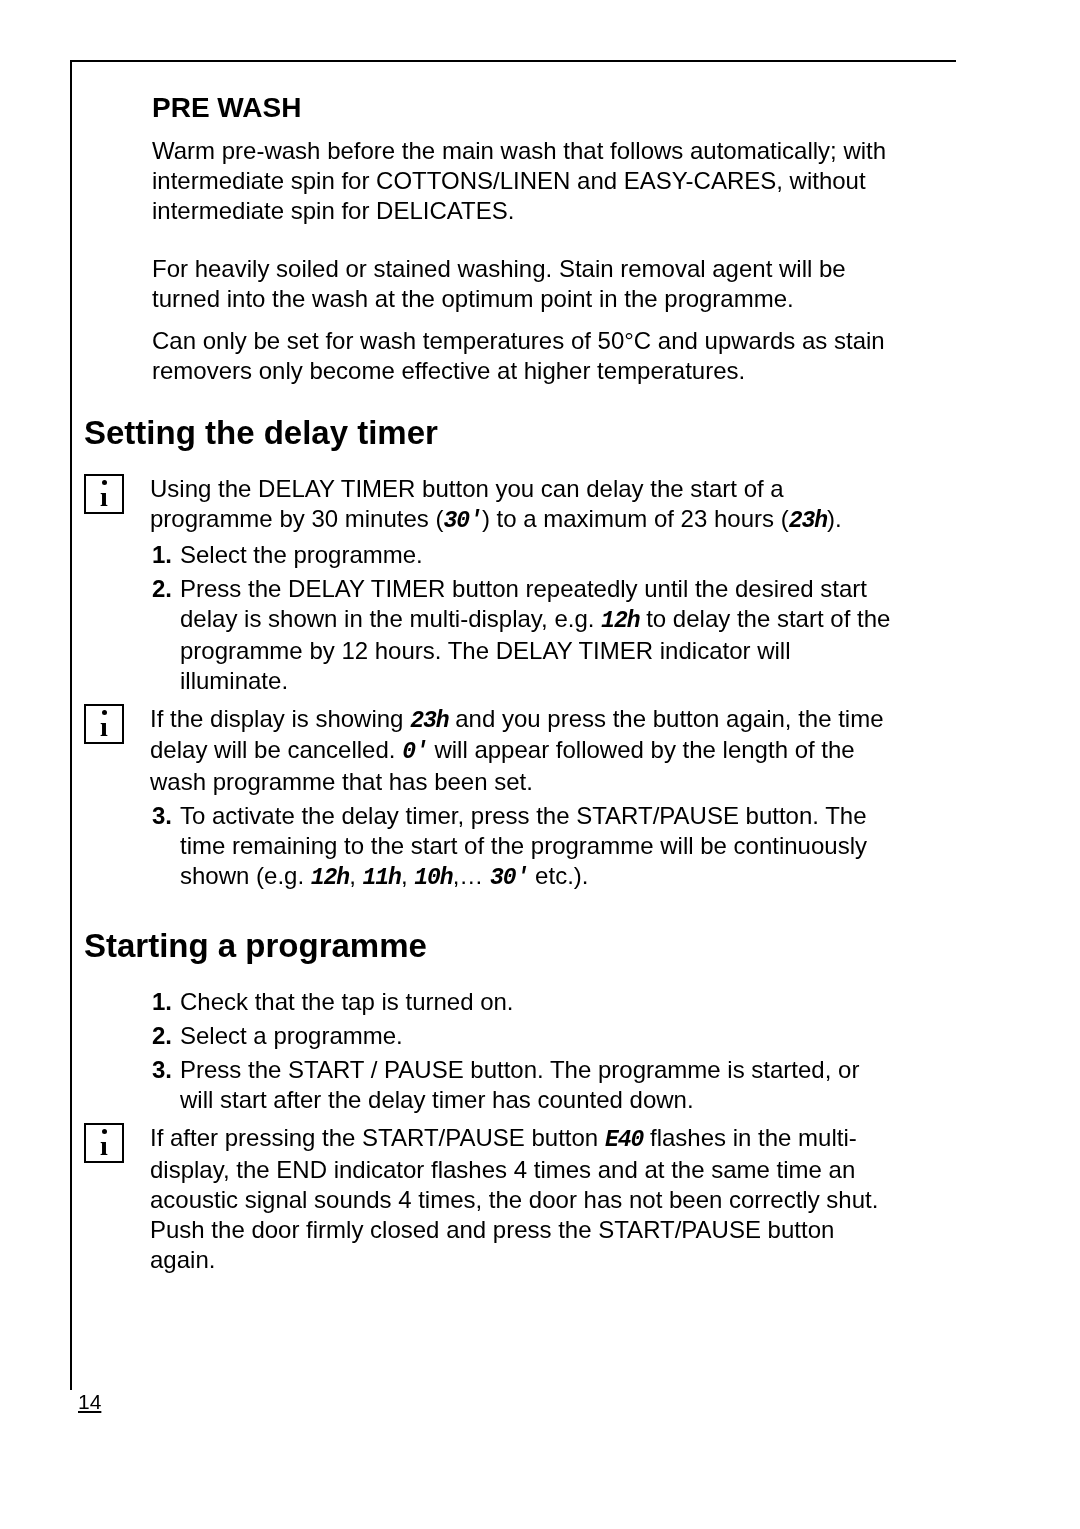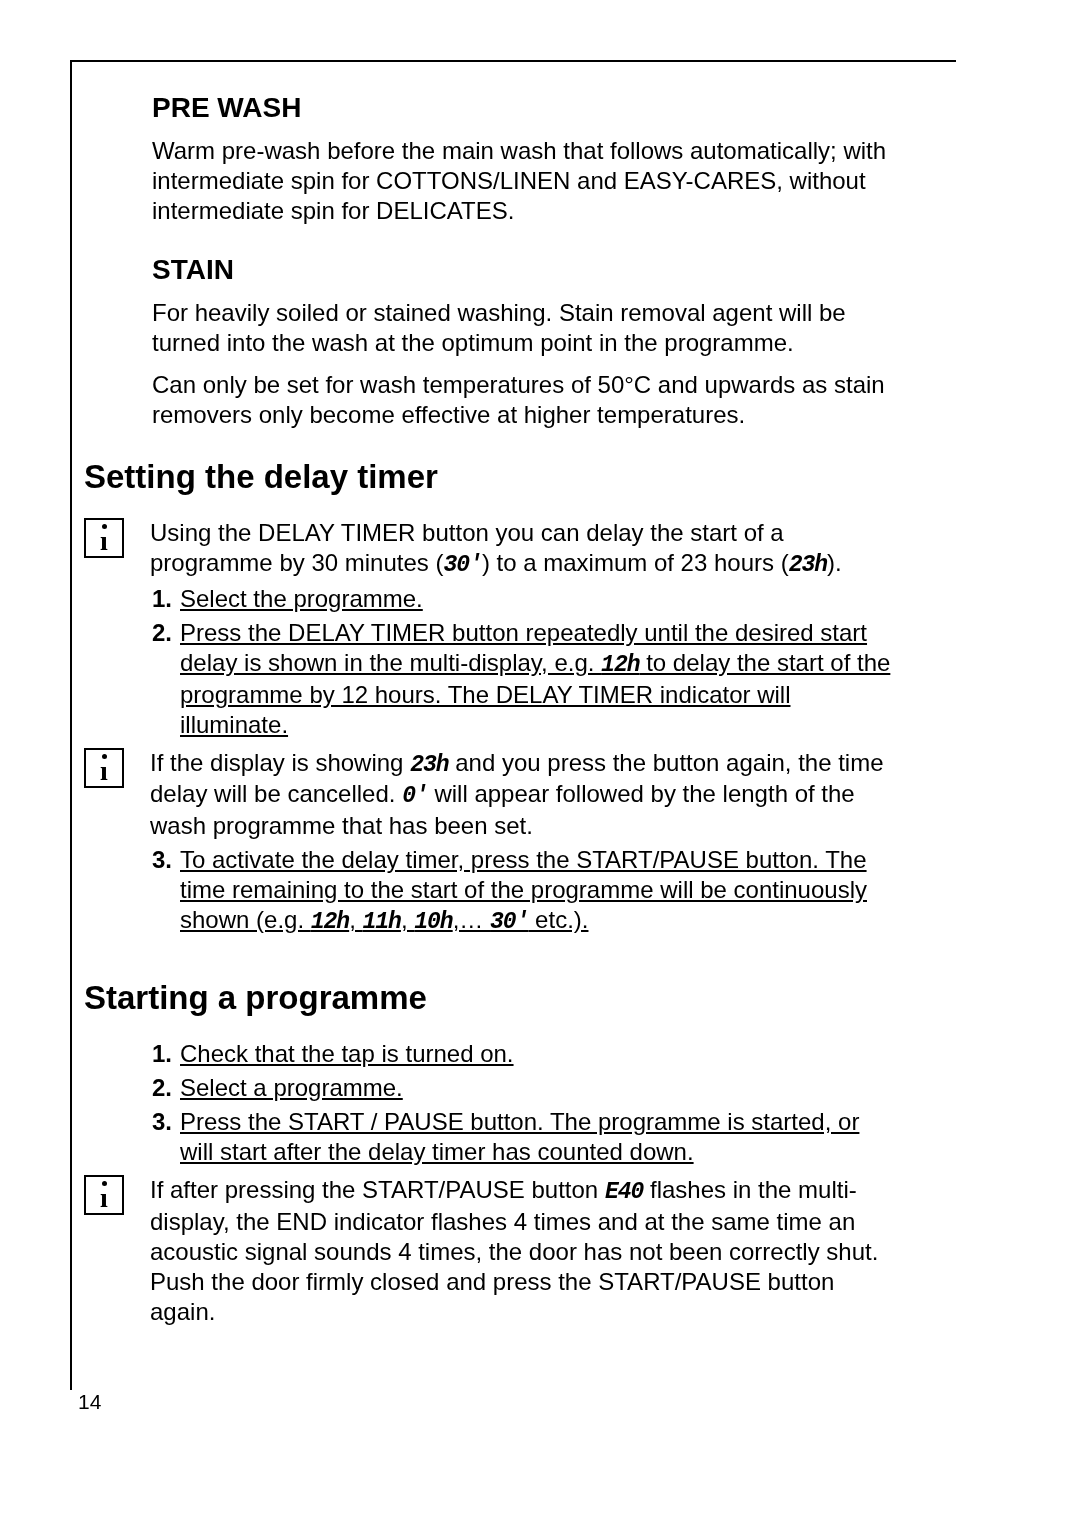--- a/index.html
+++ b/index.html
@@ -24,30 +24,31 @@
     box-sizing: border-box;
   }
   .content {
     padding: 0 60px 0 80px;
   }
   .page-num {
     position: absolute;
     left: 78px;
     bottom: 115px;
     font-size: 21px;
+    text-decoration: underline;
   }
   h2 {
     font-weight: 700;
     font-size: 28px;
     margin: 0 0 8px 0;
   }
   h1 {
     font-weight: 700;
     font-size: 33px;
-    margin: 8px 0 14px 0;
+    margin: 0 0 14px 0;
   }
   p {
     font-size: 24px;
     line-height: 1.25;
     margin: 12px 0 10px 0;
   }
   .section {
     margin-bottom: 28px;
   }
   .big-section {
@@ -101,21 +102,20 @@
     margin: 0 0 8px 0;
     counter-reset: step;
   }
   ol li {
     font-size: 24px;
     line-height: 1.25;
     margin: 0 0 4px 0;
     padding-left: 28px;
     position: relative;
     counter-increment: step;
-    text-decoration: underline;
   }
   ol li::before {
     content: counter(step) ".";
     font-weight: 700;
     position: absolute;
     left: 0;
   }
   .seg {
     font-family: "Courier New", monospace;
     font-weight: 700;
@@ -130,21 +130,20 @@
 <div class="page">
   <div class="frame">
     <div class="content">
 
       <div class="section">
         <h2>PRE WASH</h2>
         <p>Warm pre-wash before the main wash that follows automatically; with intermediate spin for COTTONS/LINEN and EASY-CARES, without intermediate spin for DELICATES.</p>
       </div>
 
       <div class="section">
-        <h2>STAIN</h2>
         <p>For heavily soiled or stained washing. Stain removal agent will be turned into the wash at the optimum point in the programme.</p>
         <p>Can only be set for wash temperatures of 50°C and upwards as stain removers only become effective at higher temperatures.</p>
       </div>
 
       <div class="big-section">
         <h1>Setting the delay timer</h1>
       </div>
 
       <div class="info-row">
         <div class="info-icon">

